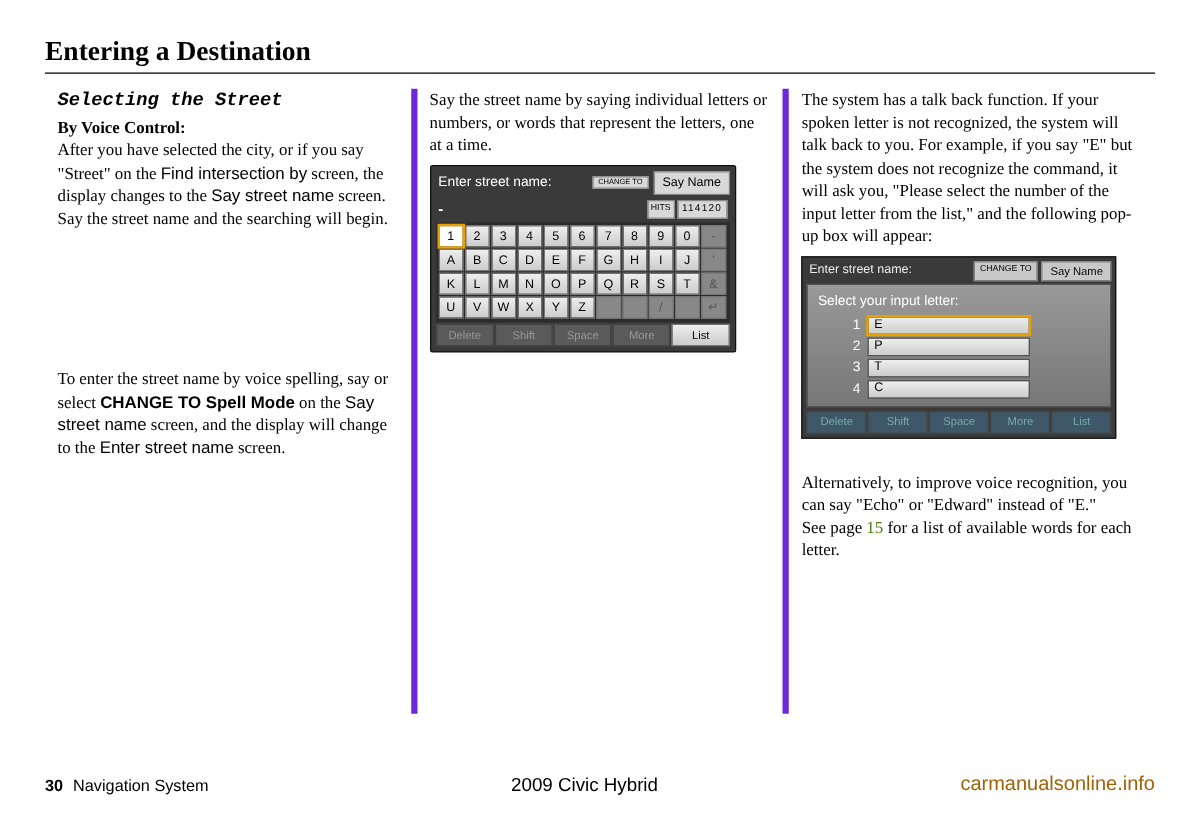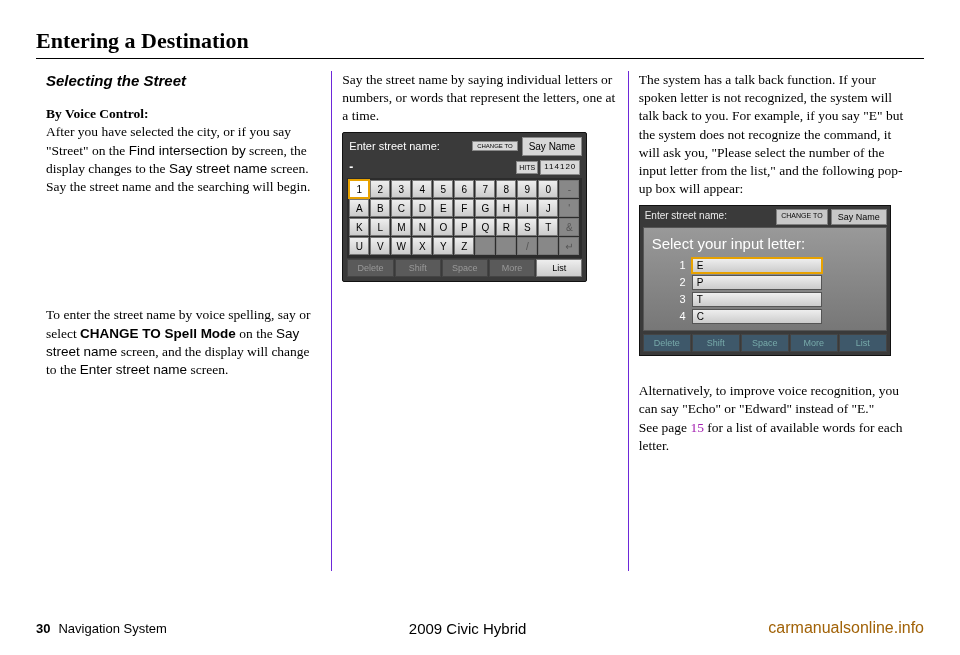--- a/index.html
+++ b/index.html
@@ -27,32 +27,32 @@
       gap: 0;
       height: 500px;
     }
     .col {
       flex: 1;
       padding: 0 10px;
       font-size: 13.5px;
       line-height: 1.35;
       position: relative;
     }
-    .col + .col { border-left: 1px solid #6d28d9; }
+    .col + .col { border-left: 5px solid #6d28d9; }
     .section-title {
       font-style: italic;
       font-weight: bold;
-      font-family: Liberation Sans, sans-serif;
+      font-family: Liberation Mono, monospace;
       font-size: 15px;
-      margin-bottom: 14px;
+      margin-bottom: 2px;
     }
     .subhead { font-weight: bold; }
     .ui { font-family: Arial, Helvetica, sans-serif; }
     .bold { font-weight: bold; }
-    .link { color: #a21caf; }
+    .link { color: #4d7c0f; }
 
     .spacer { height: 110px; }
 
     
     .nav-screen {
       width: 245px;
       background: #3a3a3a;
       border: 1px solid #111;
       border-radius: 2px;
       font-family: Arial, sans-serif;
@@ -82,21 +82,21 @@
     .ns-chip .l1 { font-size: 6px; }
     .ns-say { background: #d8d8d8; color:#000; padding:2px 6px; font-size:10px; border:1px solid #888;}
     .ns-hits-row {
       display: flex;
       justify-content: space-between;
       align-items: center;
       margin-bottom: 3px;
       padding: 0 2px;
     }
     .ns-dash { color:#fff; font-size: 12px; font-weight: bold; }
-    .ns-hits { display:flex; gap:2px; align-items:center; }
+    .ns-hits { display:flex; gap:2px; }
     .ns-hitslabel { background:#d8d8d8; color:#000; font-size:7px; padding:1px 2px; border:1px solid #888;}
     .ns-hitsval { background:#d8d8d8; color:#000; font-size:8px; letter-spacing:1px; padding:1px 3px; border:1px solid #888;}
     .ns-keys { background:#2c2c2c; padding:2px; }
     .ns-row { display:flex; gap:1px; margin-bottom:1px;}
     .key {
       width: 20px; height: 18px;
       background: linear-gradient(#eee,#ccc);
       color:#000;
       font-size:10px;
       display:flex; align-items:center; justify-content:center;
@@ -128,21 +128,21 @@
     .pop-top { display:flex; font-size:10px; gap:3px; margin-bottom:2px; opacity:.9;}
     .pop-top .t1 { flex:1; padding-left:2px;}
     .pop-top .t2 { background:#d8d8d8; color:#000; padding:1px 4px; font-size:7px; border:1px solid #888;}
     .pop-top .t3 { background:#d8d8d8; color:#000; padding:1px 6px; font-size:9px; border:1px solid #888;}
     .pop-body {
       background: linear-gradient(#999,#777);
       border:1px solid #555;
       padding: 6px 8px 4px 8px;
       color:#000;
     }
-    .pop-title { font-size:15px; color:#fff; margin-bottom:4px; font-family: Arial, sans-serif;}
+    .pop-title { font-size:11px; color:#fff; margin-bottom:4px; font-family: Arial, sans-serif;}
     .pop-row { display:flex; align-items:center; gap:6px; margin:2px 0 2px 24px;}
     .pop-row .num { color:#fff; width:10px; text-align:right; font-size:11px;}
     .pop-row .slot {
       background: linear-gradient(#eee,#ccc);
       border:1px solid #555;
       width: 130px;
       height: 15px;
       font-size:10px;
       color:#000;
       padding-left:4px;

